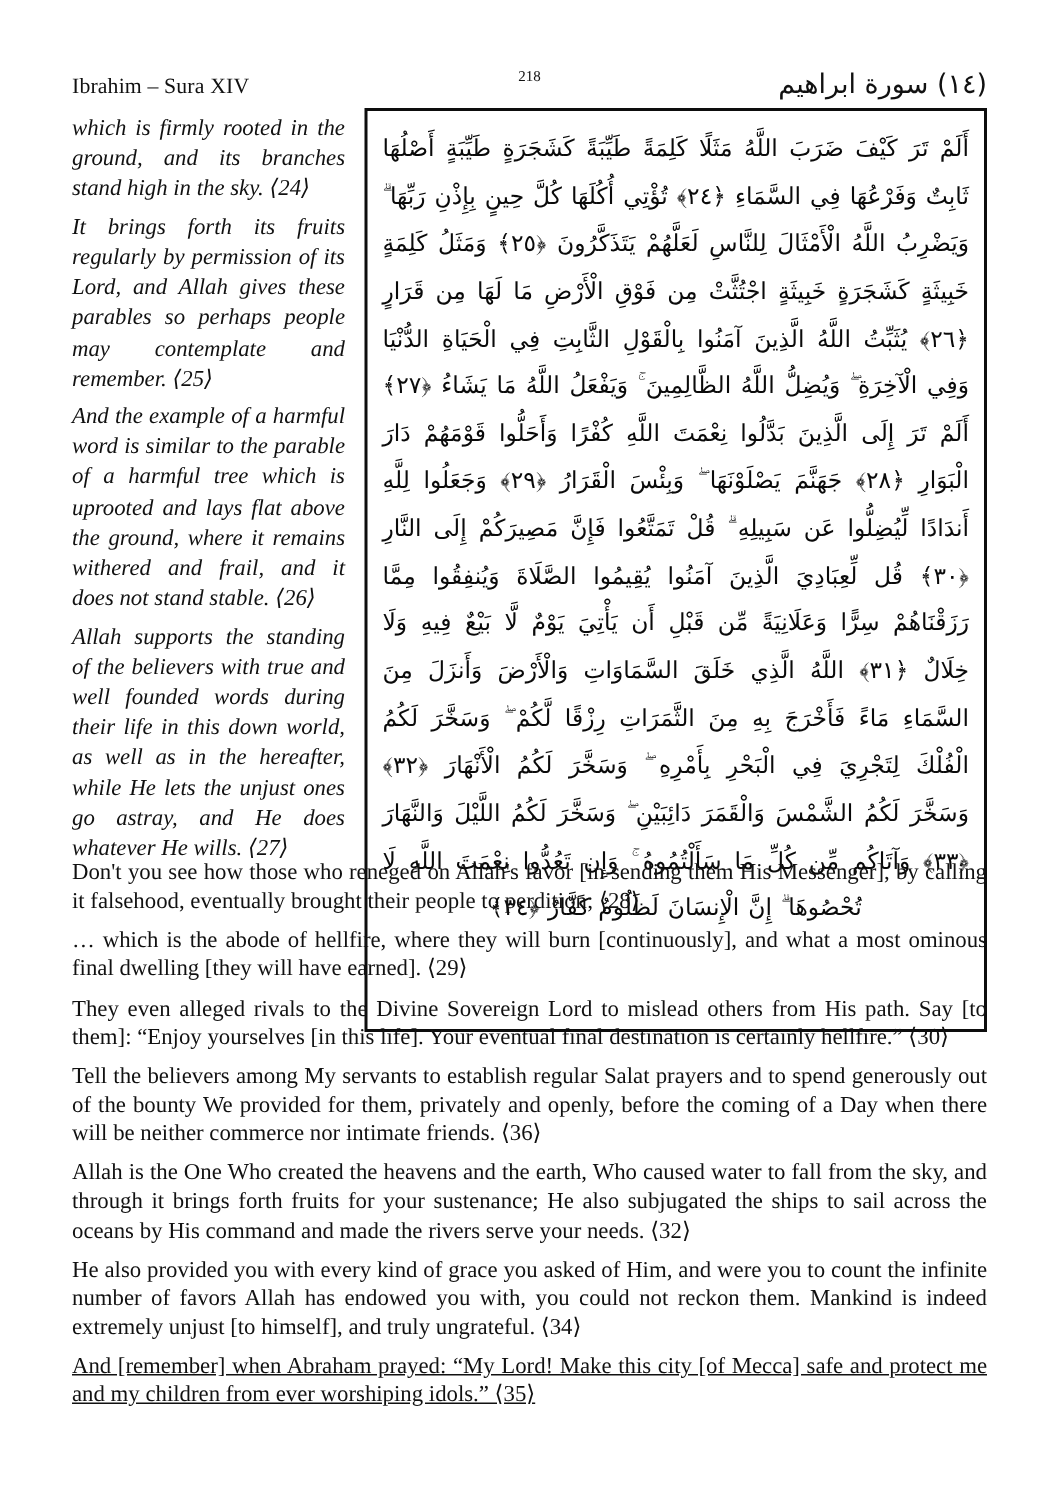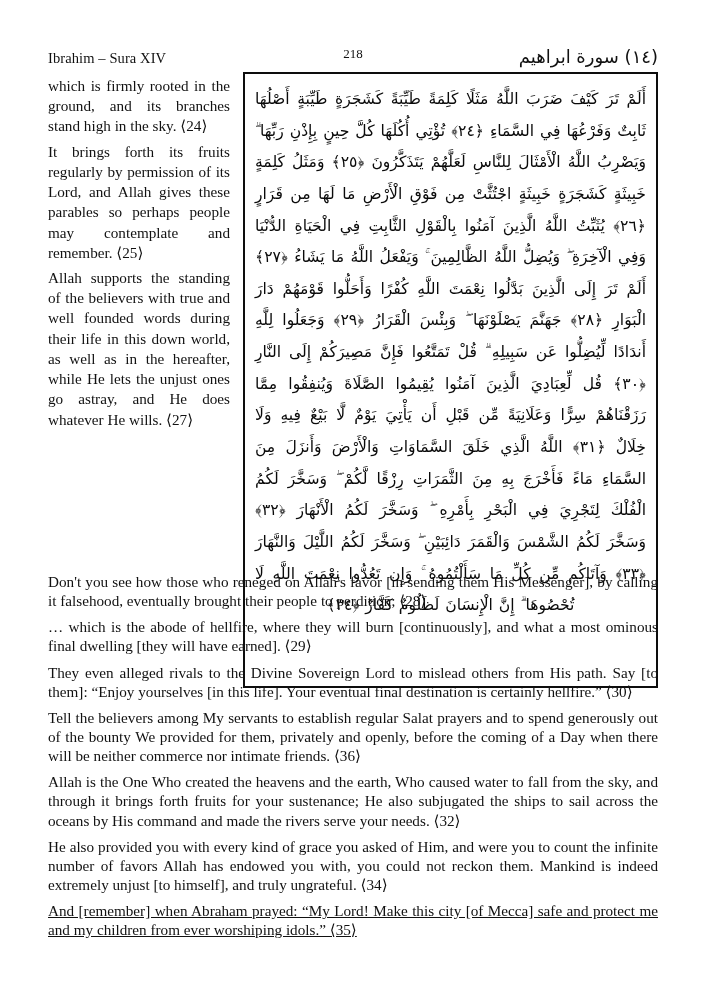--- a/index.html
+++ b/index.html
@@ -27,40 +27,41 @@
     display: flex;
     align-items: baseline;
     justify-content: space-between;
   }
   .header-left {
     font-size: 14.5px;
     letter-spacing: 0.1px;
     white-space: nowrap;
   }
   .header-center {
-    font-size: 13px;
+    font-size: 10px;
     position: absolute;
     left: 0;
     right: 0;
     text-align: center;
     pointer-events: none;
   }
   .header-right {
     font-size: 18px;
     direction: rtl;
     white-space: nowrap;
     font-family: "DejaVu Sans", "Liberation Sans", sans-serif;
   }
 
   
   .left-col {
     position: absolute;
     left: 48px;
     top: 76px;
     width: 182px;
+    font-style: italic;
   }
   .left-col p {
     margin: 0 0 5px 0;
     font-size: 15.2px;
     line-height: 1.33;
     text-align: justify;
     text-align-last: left;
     hyphens: none;
   }
   .left-col p:last-child { margin-bottom: 0; }
@@ -112,20 +113,21 @@
 
   <div class="header">
     <div class="header-left">Ibrahim – Sura XIV</div>
     <div class="header-center">218</div>
     <div class="header-right">(١٤) سورة ابراهيم</div>
   </div>
 
   <div class="left-col">
     <p>which is firmly rooted in the ground, and its branches stand high in the sky. ⟨24⟩</p>
     <p>It brings forth its fruits regularly by permission of its Lord, and Allah gives these parables so perhaps people may contemplate and remember. ⟨25⟩</p>
+    <p>And the example of a harmful word is similar to the parable of a harmful tree which is uprooted and lays flat above the ground, where it remains withered and frail, and it does not stand stable. ⟨26⟩</p>
     <p>Allah supports the standing of the believers with true and well founded words during their life in this down world, as well as in the hereafter, while He lets the unjust ones go astray, and He does whatever He wills. ⟨27⟩</p>
   </div>
 
   <div class="arabic-box">
     <div class="arabic-inner">أَلَمْ تَرَ كَيْفَ ضَرَبَ اللَّهُ مَثَلًا كَلِمَةً طَيِّبَةً كَشَجَرَةٍ طَيِّبَةٍ أَصْلُهَا ثَابِتٌ وَفَرْعُهَا فِي السَّمَاءِ ﴿٢٤﴾ تُؤْتِي أُكُلَهَا كُلَّ حِينٍ بِإِذْنِ رَبِّهَا ۗ وَيَضْرِبُ اللَّهُ الْأَمْثَالَ لِلنَّاسِ لَعَلَّهُمْ يَتَذَكَّرُونَ ﴿٢٥﴾ وَمَثَلُ كَلِمَةٍ خَبِيثَةٍ كَشَجَرَةٍ خَبِيثَةٍ اجْتُثَّتْ مِن فَوْقِ الْأَرْضِ مَا لَهَا مِن قَرَارٍ ﴿٢٦﴾ يُثَبِّتُ اللَّهُ الَّذِينَ آمَنُوا بِالْقَوْلِ الثَّابِتِ فِي الْحَيَاةِ الدُّنْيَا وَفِي الْآخِرَةِ ۖ وَيُضِلُّ اللَّهُ الظَّالِمِينَ ۚ وَيَفْعَلُ اللَّهُ مَا يَشَاءُ ﴿٢٧﴾ أَلَمْ تَرَ إِلَى الَّذِينَ بَدَّلُوا نِعْمَتَ اللَّهِ كُفْرًا وَأَحَلُّوا قَوْمَهُمْ دَارَ الْبَوَارِ ﴿٢٨﴾ جَهَنَّمَ يَصْلَوْنَهَا ۖ وَبِئْسَ الْقَرَارُ ﴿٢٩﴾ وَجَعَلُوا لِلَّهِ أَندَادًا لِّيُضِلُّوا عَن سَبِيلِهِ ۗ قُلْ تَمَتَّعُوا فَإِنَّ مَصِيرَكُمْ إِلَى النَّارِ ﴿٣٠﴾ قُل لِّعِبَادِيَ الَّذِينَ آمَنُوا يُقِيمُوا الصَّلَاةَ وَيُنفِقُوا مِمَّا رَزَقْنَاهُمْ سِرًّا وَعَلَانِيَةً مِّن قَبْلِ أَن يَأْتِيَ يَوْمٌ لَّا بَيْعٌ فِيهِ وَلَا خِلَالٌ ﴿٣١﴾ اللَّهُ الَّذِي خَلَقَ السَّمَاوَاتِ وَالْأَرْضَ وَأَنزَلَ مِنَ السَّمَاءِ مَاءً فَأَخْرَجَ بِهِ مِنَ الثَّمَرَاتِ رِزْقًا لَّكُمْ ۖ وَسَخَّرَ لَكُمُ الْفُلْكَ لِتَجْرِيَ فِي الْبَحْرِ بِأَمْرِهِ ۖ وَسَخَّرَ لَكُمُ الْأَنْهَارَ ﴿٣٢﴾ وَسَخَّرَ لَكُمُ الشَّمْسَ وَالْقَمَرَ دَائِبَيْنِ ۖ وَسَخَّرَ لَكُمُ اللَّيْلَ وَالنَّهَارَ ﴿٣٣﴾ وَآتَاكُم مِّن كُلِّ مَا سَأَلْتُمُوهُ ۚ وَإِن تَعُدُّوا نِعْمَتَ اللَّهِ لَا تُحْصُوهَا ۗ إِنَّ الْإِنسَانَ لَظَلُومٌ كَفَّارٌ ﴿٣٤﴾</div>
   </div>
 
   <div class="body-col">
     <p>Don't you see how those who reneged on Allah's favor [in sending them His Messenger], by calling it falsehood, eventually brought their people to perdition; ⟨28⟩</p>
     <p>… which is the abode of hellfire, where they will burn [continuously], and what a most ominous final dwelling [they will have earned]. ⟨29⟩</p>

